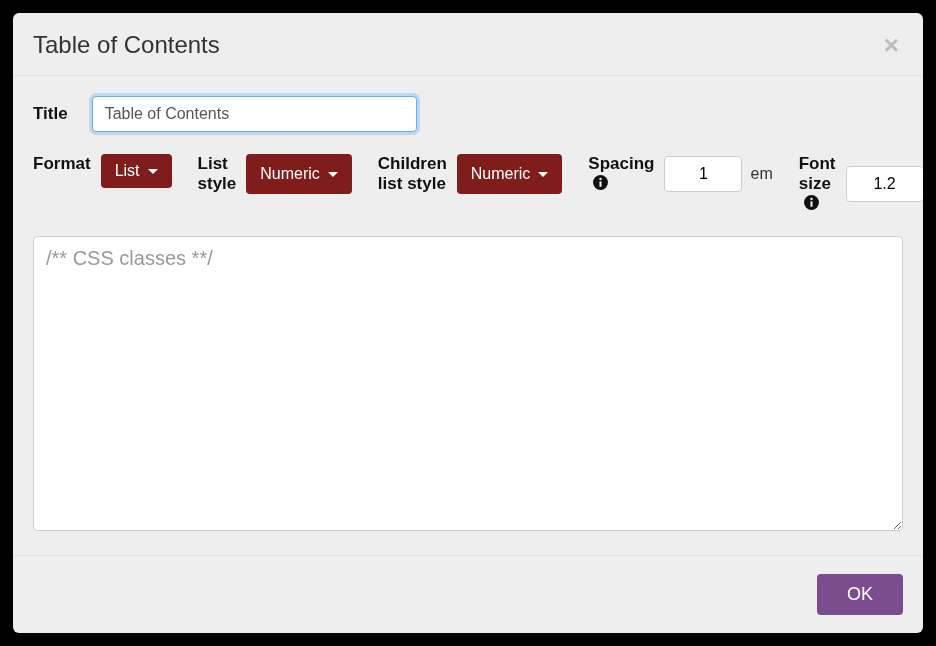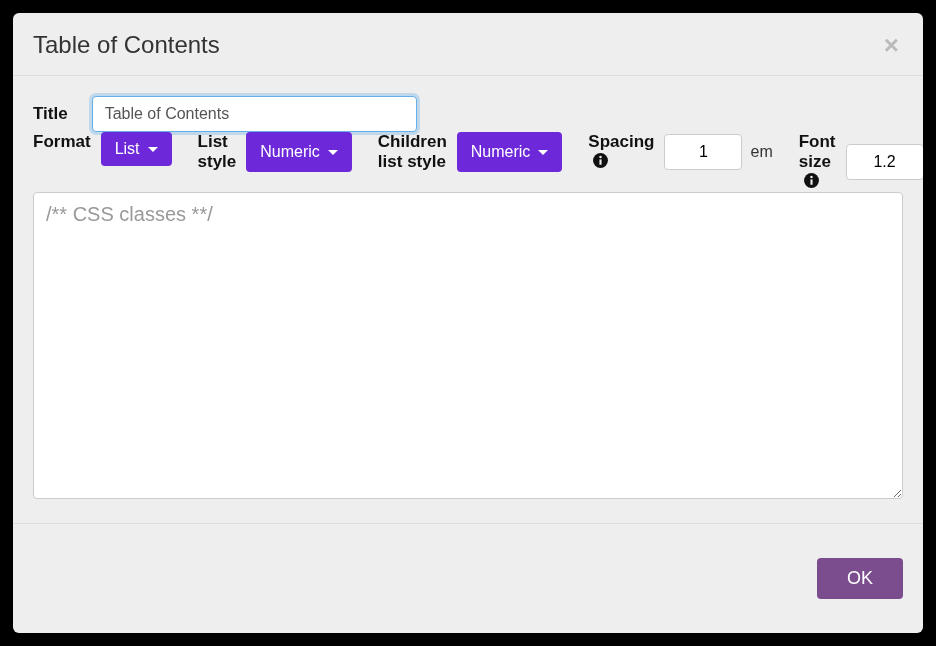--- a/index.html
+++ b/index.html
@@ -49,20 +49,21 @@
       border: none;
       cursor: pointer;
       line-height: 1;
       padding: 0 4px;
     }
     .dialog-body {
       flex: 1;
       padding: 20px 20px 24px 20px;
       display: flex;
       flex-direction: column;
+      gap: 22px;
     }
     .row {
       display: flex;
       align-items: center;
       gap: 18px;
     }
     .title-row {
       align-items: center;
       gap: 24px;
     }
@@ -90,21 +91,21 @@
     }
     .control-group {
       display: flex;
       flex-direction: row;
       gap: 10px;
     }
     .dropdown-btn {
       display: inline-flex;
       align-items: center;
       gap: 8px;
-      background: #6d28d9;
+      background: #7f1d1d;
       color: #fff;
       font-size: 16px;
       border: none;
       border-radius: 4px;
       padding: 8px 14px;
       cursor: pointer;
       font-weight: 400;
     }
     .dropdown-btn .caret {
       width: 0;
@@ -154,21 +155,21 @@
       color: #999;
       border: 1px solid #ccc;
       border-radius: 4px;
       padding: 10px 12px;
       background: #fff;
       resize: both;
     }
     .css-textarea::placeholder { color: #999; }
     .dialog-footer {
       border-top: 1px solid #ddd;
-      padding: 34px 20px;
+      padding: 18px 20px;
       display: flex;
       justify-content: flex-end;
     }
     .ok-btn {
       background: #7b4d8e;
       color: #fff;
       font-size: 18px;
       border: none;
       border-radius: 4px;
       padding: 10px 30px;

